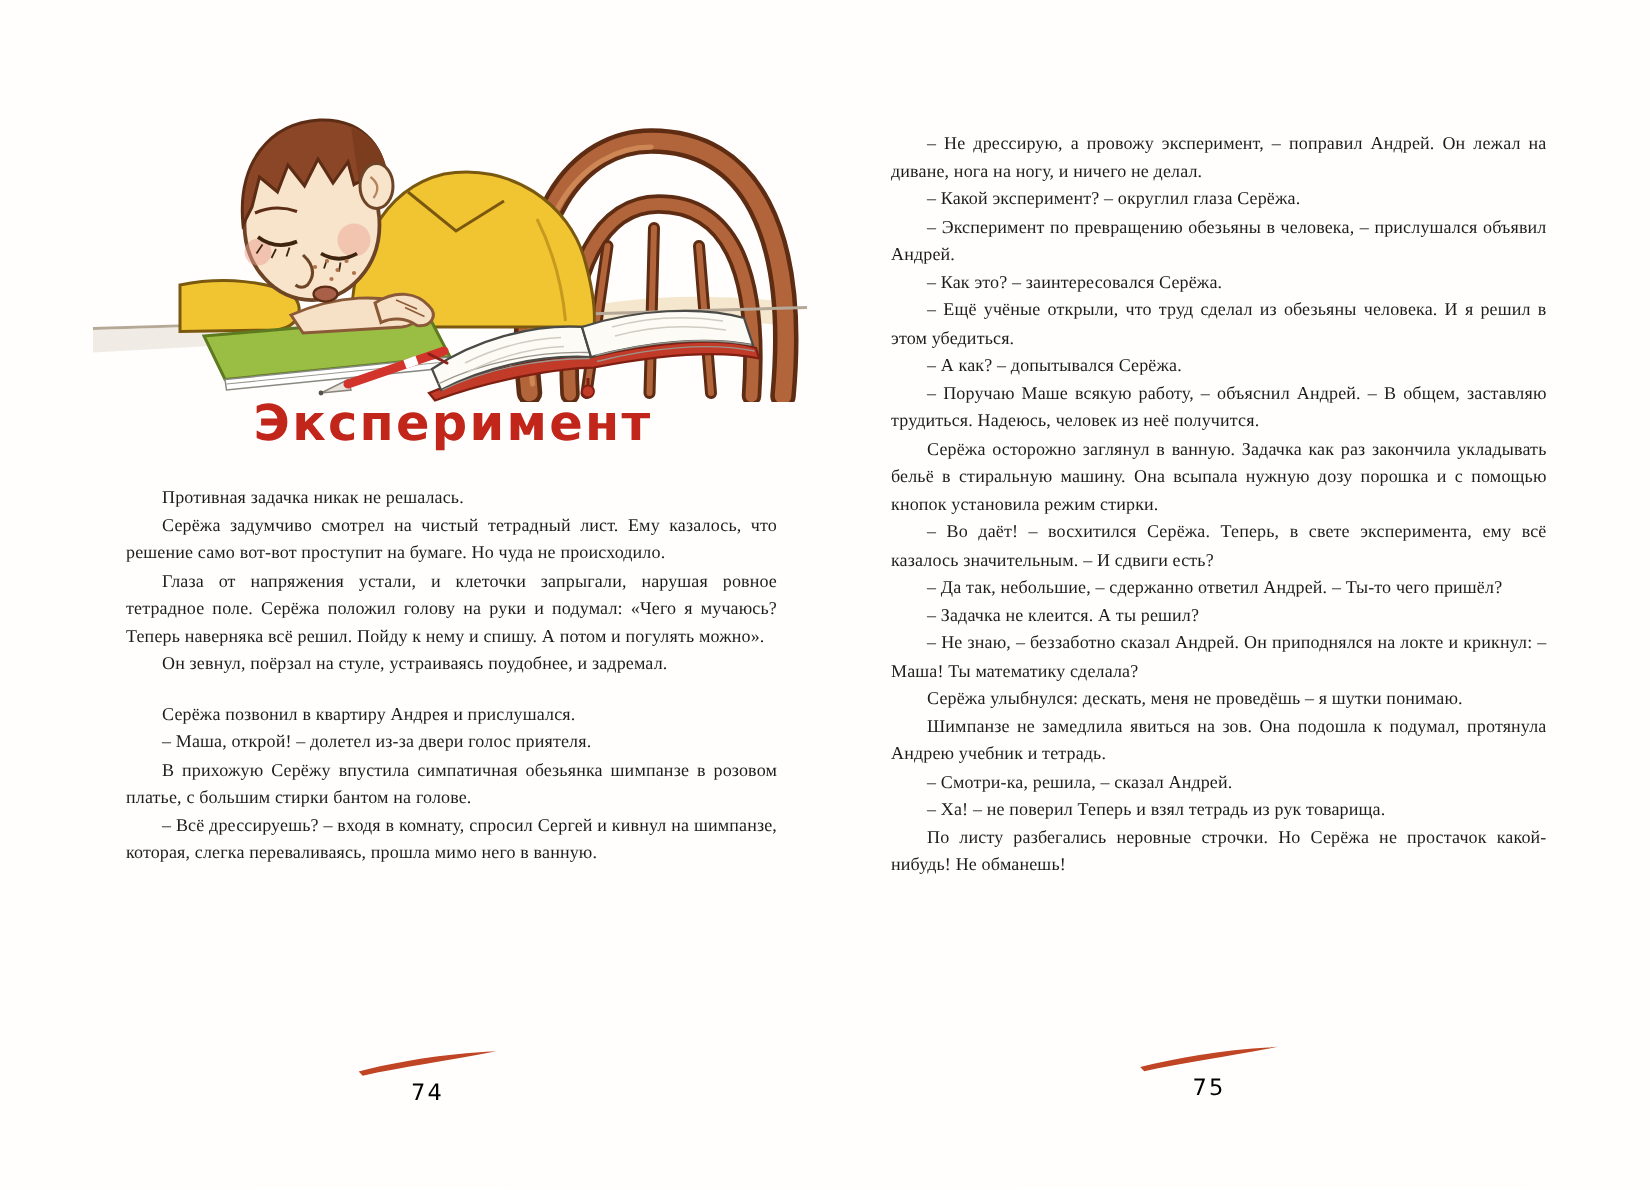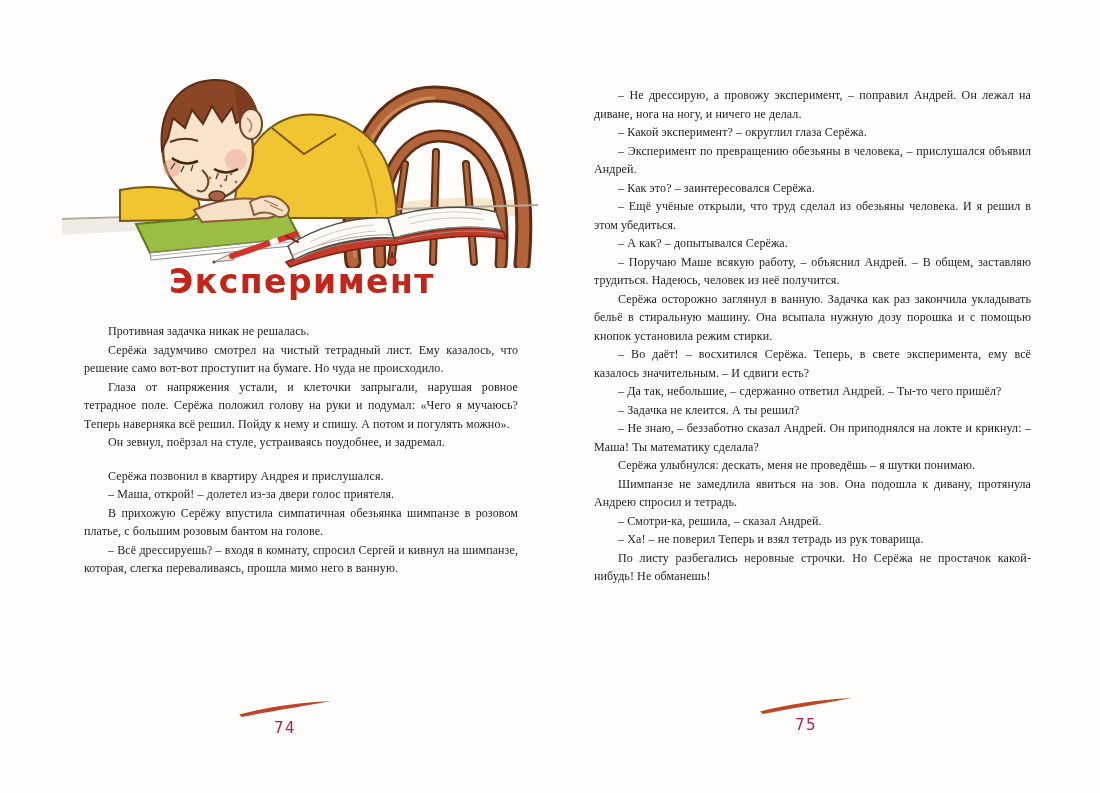--- a/index.html
+++ b/index.html
@@ -72,21 +72,21 @@
     margin: 0 auto;
     width: 104px;
     height: 18px;
     color: var(--swoosh-red, #c04524);
   }
   .pagenum {
     margin-top: 1px;
     font-family: "DejaVu Sans", sans-serif;
     font-size: 15px;
     letter-spacing: 1.5px;
-    color: #be185d;
+    color: #000000;
   }
 </style>
 </head>
 <body>
 
 <div class="spread">
 
   <figure class="illustration">
     <svg viewBox="0 0 484 202" xmlns="http://www.w3.org/2000/svg">
 
@@ -175,41 +175,41 @@
     <div>
         <p>Противная задачка никак не решалась.</p>
         <p>Серёжа задумчиво смотрел на чистый тетрадный лист. Ему казалось, что решение само вот-вот проступит на бумаге. Но чуда не происходило.</p>
         <p>Глаза от напряжения устали, и клеточки запрыгали, нарушая ровное тетрадное поле. Серёжа положил голову на руки и подумал: «Чего я мучаюсь? Теперь наверняка всё решил. Пойду к нему и спишу. А потом и погулять можно».</p>
         <p>Он зевнул, поёрзал на стуле, устраиваясь поудобнее, и задремал.</p>
       </div>
     <div class="scene-break"></div>
     <div>
         <p>Серёжа позвонил в квартиру Андрея и прислушался.</p>
         <p>– Маша, открой! – долетел из-за двери голос приятеля.</p>
-        <p>В прихожую Серёжу впустила симпатичная обезьянка шимпанзе в розовом платье, с большим розовым бантом на голове.</p>
+        <p>В прихожую Серёжу впустила симпатичная обезьянка шимпанзе в розовом платье, с большим стирки бантом на голове.</p>
         <p>– Всё дрессируешь? – входя в комнату, спросил Сергей и кивнул на шимпанзе, которая, слегка переваливаясь, прошла мимо него в ванную.</p>
       </div>
   </div>
 
   <div class="text-col right">
     <div>
         <p>– Не дрессирую, а провожу эксперимент, – поправил Андрей. Он лежал на диване, нога на ногу, и ничего не делал.</p>
         <p>– Какой эксперимент? – округлил глаза Серёжа.</p>
         <p>– Эксперимент по превращению обезьяны в человека, – прислушался объявил Андрей.</p>
         <p>– Как это? – заинтересовался Серёжа.</p>
         <p>– Ещё учёные открыли, что труд сделал из обезьяны человека. И я решил в этом убедиться.</p>
         <p>– А как? – допытывался Серёжа.</p>
         <p>– Поручаю Маше всякую работу, – объяснил Андрей. – В общем, заставляю трудиться. Надеюсь, человек из неё получится.</p>
         <p>Серёжа осторожно заглянул в ванную. Задачка как раз закончила укладывать бельё в стиральную машину. Она всыпала нужную дозу порошка и с помощью кнопок установила режим стирки.</p>
         <p>– Во даёт! – восхитился Серёжа. Теперь, в свете эксперимента, ему всё казалось значительным. – И сдвиги есть?</p>
         <p>– Да так, небольшие, – сдержанно ответил Андрей. – Ты-то чего пришёл?</p>
         <p>– Задачка не клеится. А ты решил?</p>
         <p>– Не знаю, – беззаботно сказал Андрей. Он приподнялся на локте и крикнул: – Маша! Ты математику сделала?</p>
         <p>Серёжа улыбнулся: дескать, меня не проведёшь – я шутки понимаю.</p>
-        <p>Шимпанзе не замедлила явиться на зов. Она подошла к дивану, протянула Андрею спросил и тетрадь.</p>
+        <p>Шимпанзе не замедлила явиться на зов. Она подошла к подумал, протянула Андрею учебник и тетрадь.</p>
         <p>– Смотри-ка, решила, – сказал Андрей.</p>
         <p>– Ха! – не поверил Теперь и взял тетрадь из рук товарища.</p>
         <p>По листу разбегались неровные строчки. Но Серёжа не простачок какой-нибудь! Не обманешь!</p>
       </div>
   </div>
 
   <div class="footer left-footer">
     <svg class="swoosh" viewBox="0 0 104 20" xmlns="http://www.w3.org/2000/svg">
       <path d="M1,16 C28,9 62,3 103,1 C66,8 32,13 4,19 Z" fill="currentColor"></path>
     </svg>

